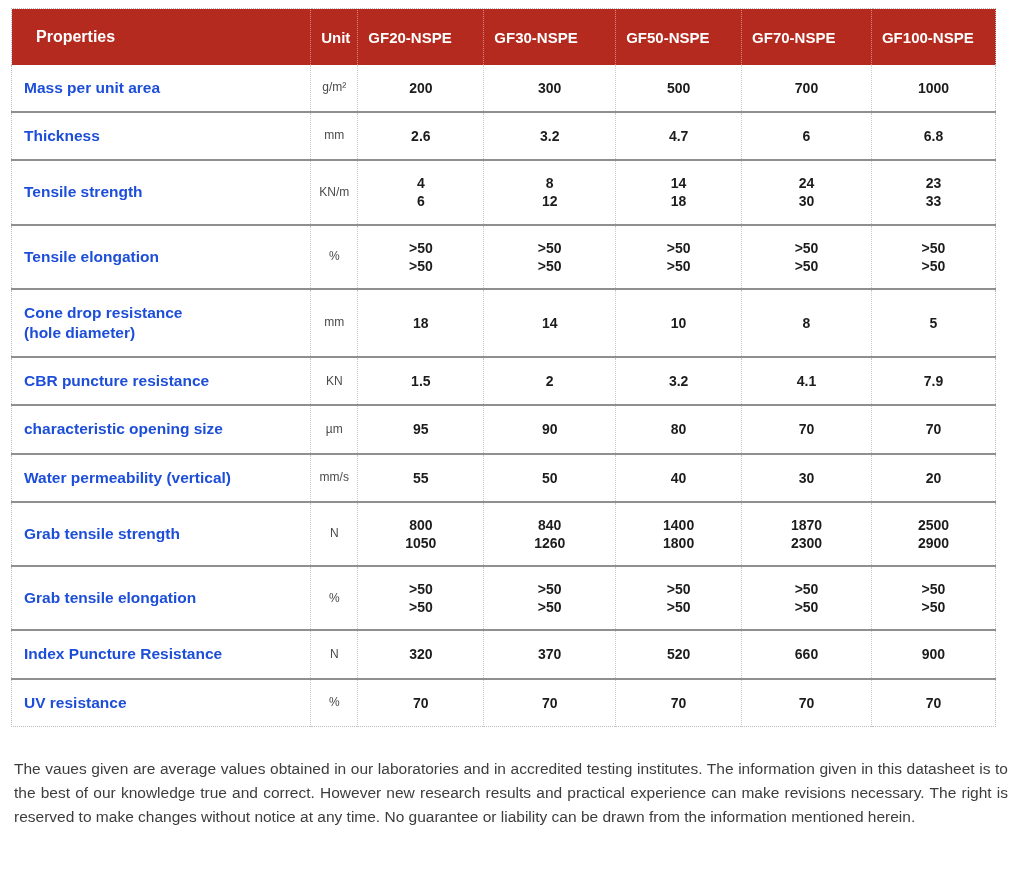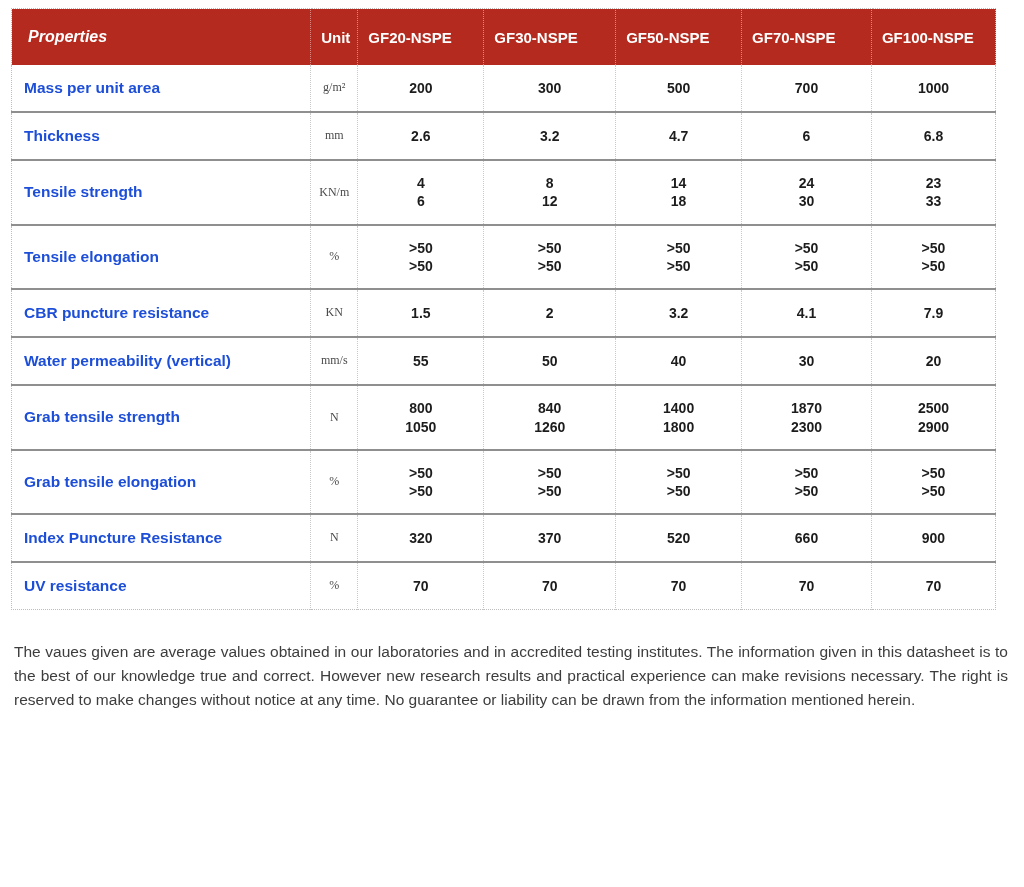--- a/index.html
+++ b/index.html
@@ -28,21 +28,21 @@
   }
   thead th{
     background:var(--header-bg);
     color:var(--header-text);
     font-size:15px;
     font-weight:bold;
     padding:19px 10px;
     text-align:left;
     vertical-align:middle;
   }
-  thead th.prop{text-align:left;padding-left:16px;font-size:16px;font-style:italic;}
+  thead th.prop{text-align:left;padding-left:24px;font-size:16px;}
   thead th + th{border-left:1px dotted rgba(255,255,255,0.45);}
   tbody td{
     padding:13px 8px;
     vertical-align:middle;
     text-align:center;
     border-bottom:2px solid var(--row-line);
     white-space:pre-line;
     line-height:1.3;
   }
   tbody tr:last-child td{border-bottom:none;}
@@ -50,21 +50,20 @@
   td.prop{
     text-align:left;
     padding-left:12px;
     font-weight:bold;
     font-size:15.5px;
     color:#1d4ed8;
   }
   td.unit{
     font-size:12px;
     color:var(--unit-text);
-    font-family:Liberation Serif, serif;
   }
   td.val{
     font-weight:bold;
     font-size:14px;
     color:var(--value-text);
   }
   .disclaimer{
     margin:30px 3px 0 3px;
     width:994px;
     font-size:15.5px;
@@ -143,31 +142,50 @@
       <td class="val">&gt;50
 &gt;50</td>
       <td class="val">&gt;50
 &gt;50</td>
       <td class="val">&gt;50
 &gt;50</td>
       <td class="val">&gt;50
 &gt;50</td>
     </tr>
 
+    <tr>
+      <td class="prop">Cone drop resistance
+(hole diameter)</td>
+      <td class="unit">mm</td>
+      <td class="val">18</td>
+      <td class="val">14</td>
+      <td class="val">10</td>
+      <td class="val">8</td>
+      <td class="val">5</td>
+    </tr>
 
     <tr>
       <td class="prop">CBR puncture resistance</td>
       <td class="unit">KN</td>
       <td class="val">1.5</td>
       <td class="val">2</td>
       <td class="val">3.2</td>
       <td class="val">4.1</td>
       <td class="val">7.9</td>
     </tr>
 
+    <tr>
+      <td class="prop">characteristic opening size</td>
+      <td class="unit">µm</td>
+      <td class="val">95</td>
+      <td class="val">90</td>
+      <td class="val">80</td>
+      <td class="val">70</td>
+      <td class="val">70</td>
+    </tr>
 
     <tr>
       <td class="prop">Water permeability (vertical)</td>
       <td class="unit">mm/s</td>
       <td class="val">55</td>
       <td class="val">50</td>
       <td class="val">40</td>
       <td class="val">30</td>
       <td class="val">20</td>
     </tr>

